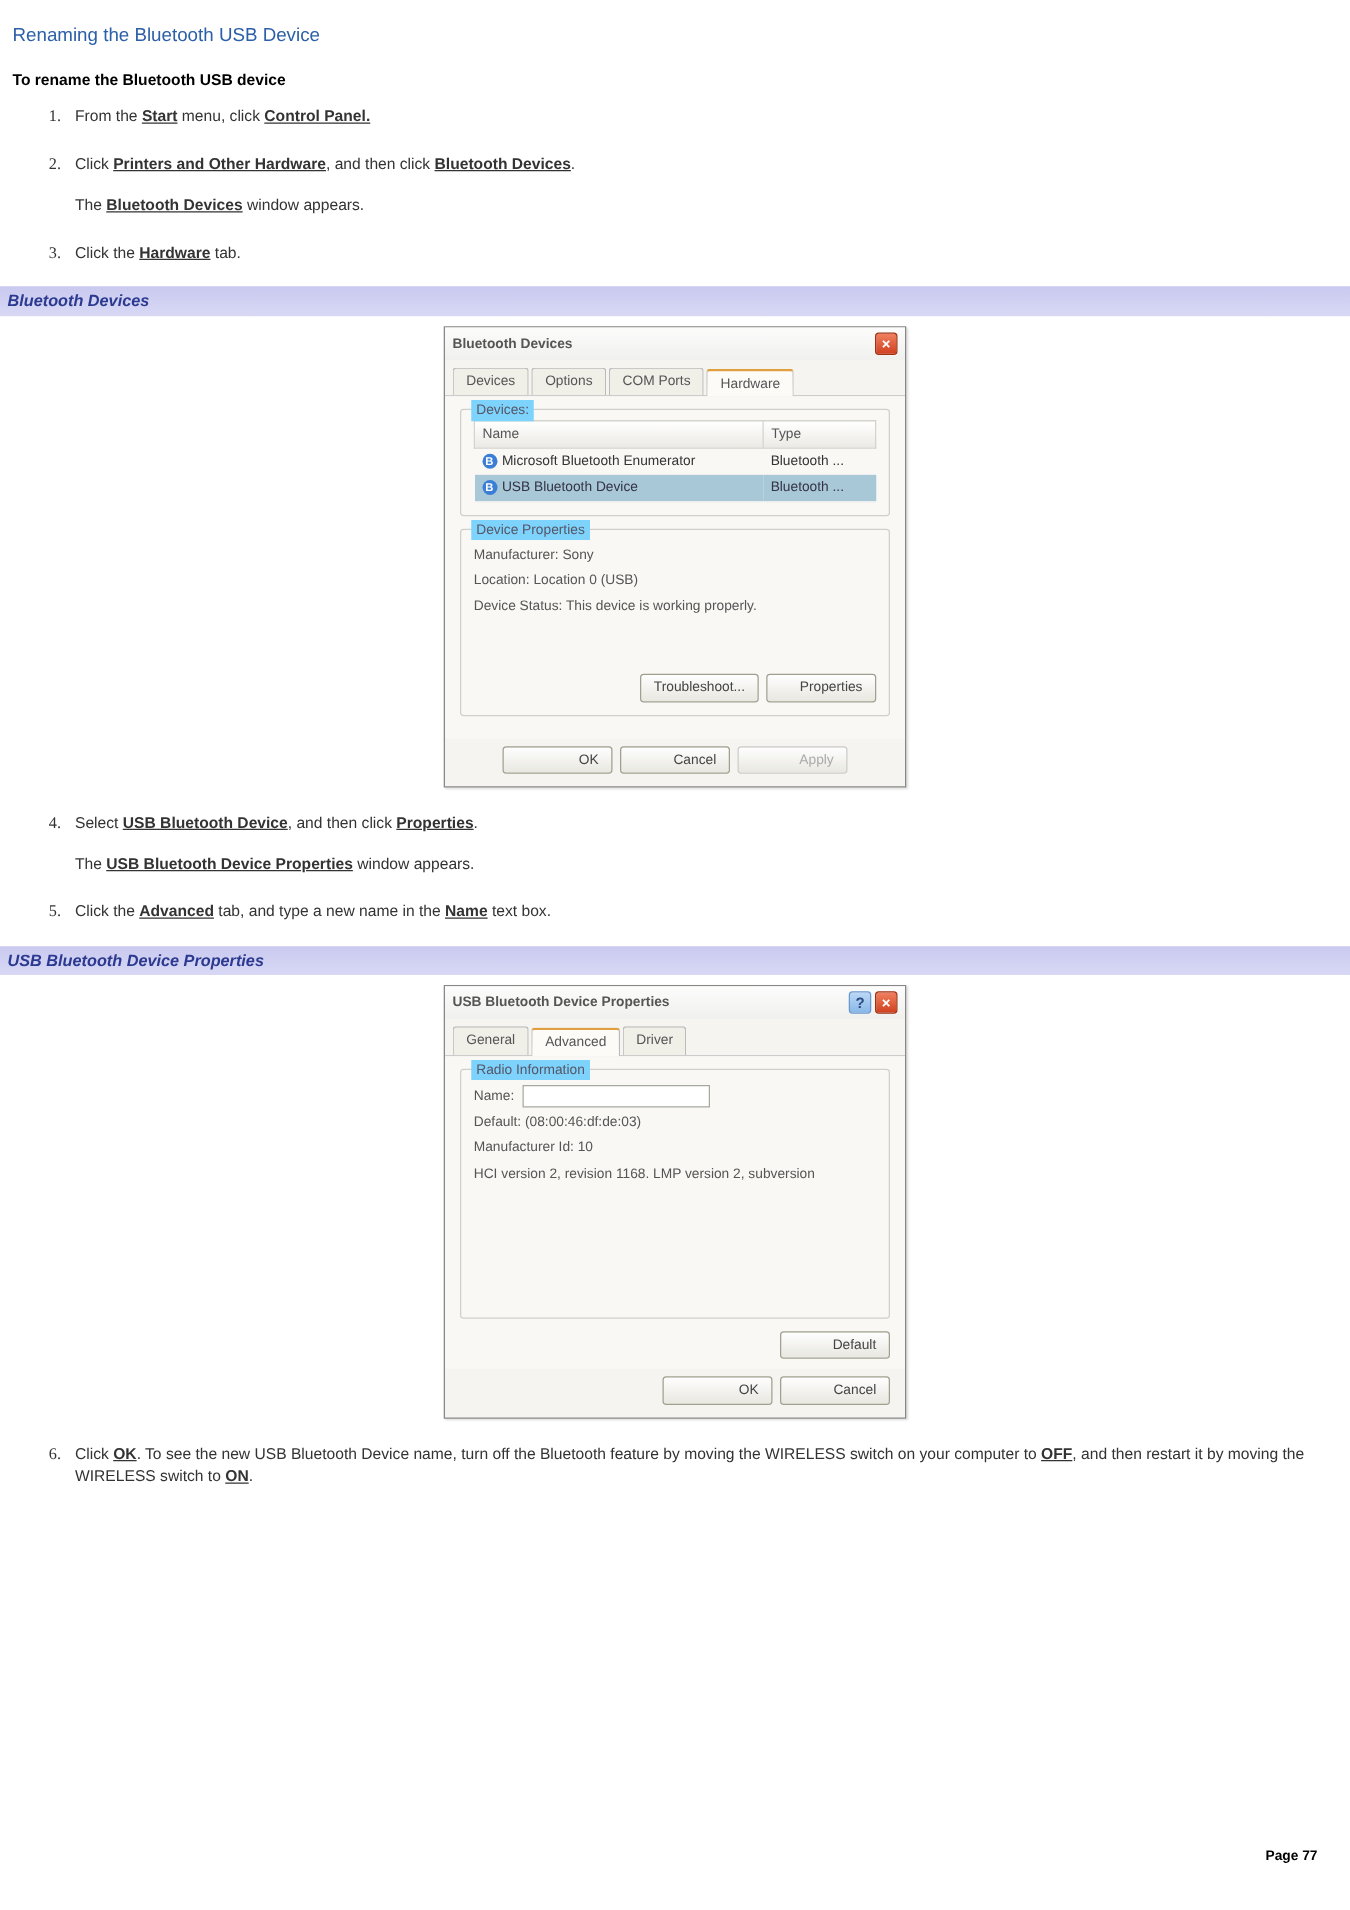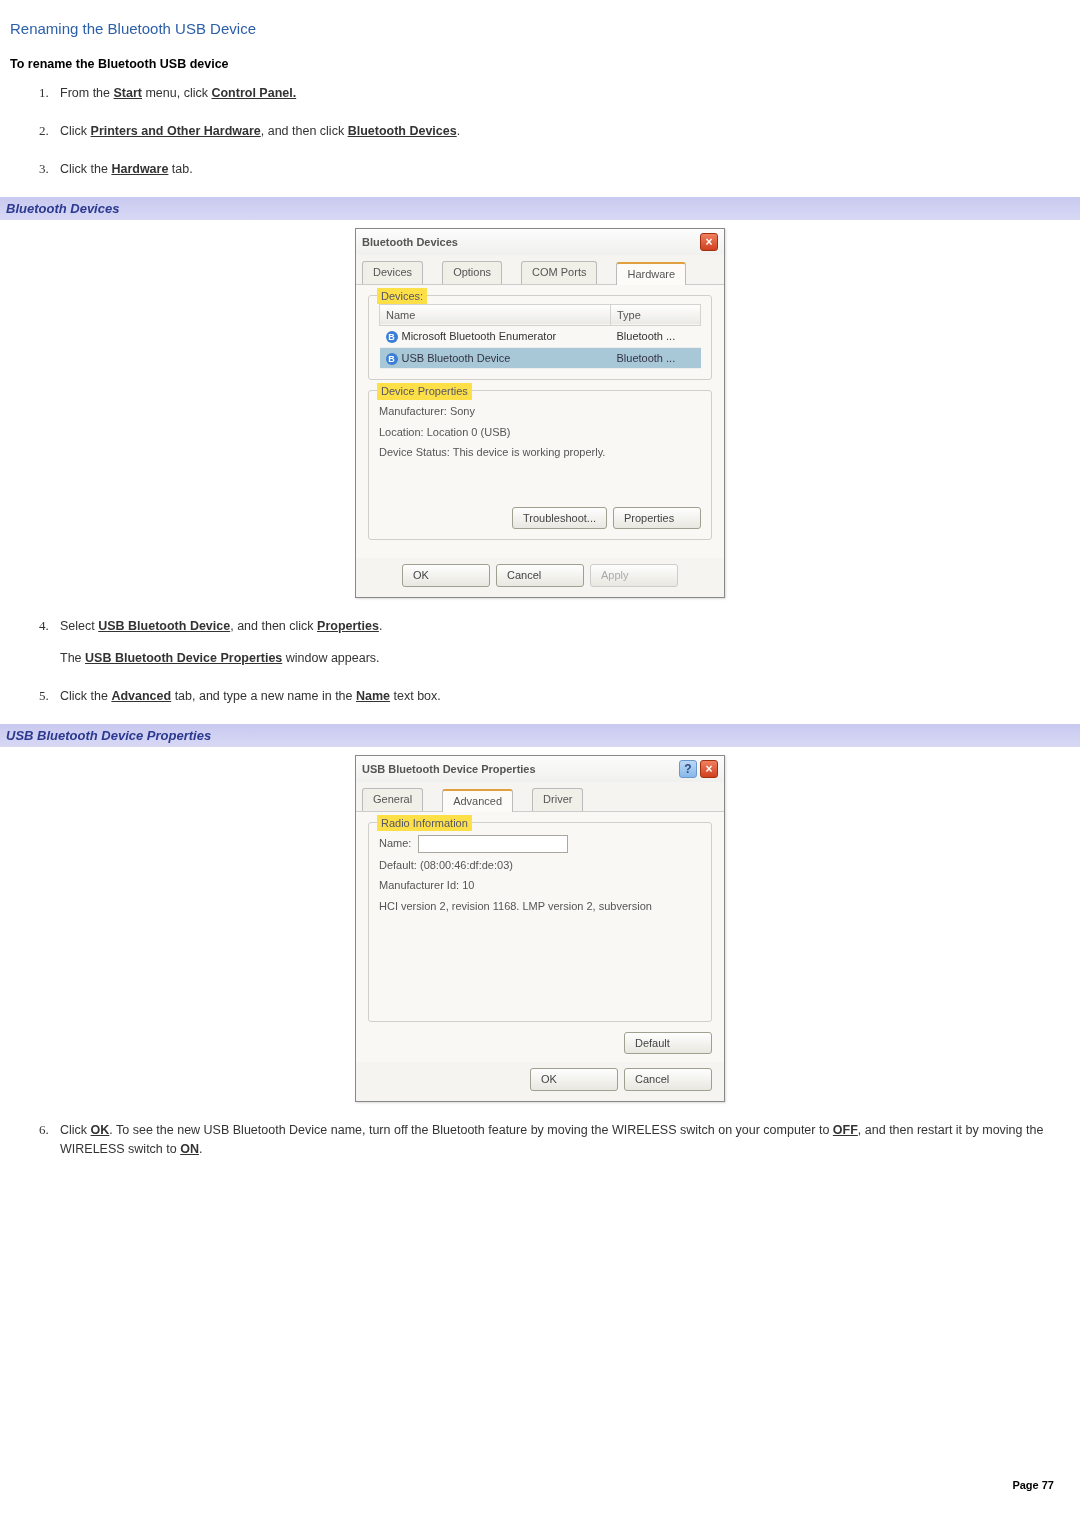--- a/index.html
+++ b/index.html
@@ -94,21 +94,21 @@
     align-items: center;
     justify-content: center;
     border: 1px solid #6898d0;
     border-radius: 3px;
     font-size: 12px;
     font-weight: bold;
     margin-right: 3px;
   }
   .tabs {
     display: flex;
-    gap: 17px;
+    gap: 0;
     padding: 6px 6px 0 6px;
     border-bottom: 1px solid #ccc;
     background: #f5f4f0;
   }
   .tab {
     padding: 2px 10px;
     border: 1px solid #bbb;
     border-bottom: none;
     background: #f0efe8;
     margin-right: 2px;
@@ -125,21 +125,21 @@
   .group {
     border: 1px solid #d0cfca;
     border-radius: 3px;
     padding: 8px 10px 10px 10px;
     margin-bottom: 10px;
     position: relative;
   }
   .group-label {
     position: absolute;
     top: -8px; left: 8px;
-    background: #fde047;
+    background: #7dd3fc;
     padding: 0 4px;
     font-size: 11px;
     color: #556;
   }
   table.devtable { width: 100%; border-collapse: collapse; font-size: 11px; }
   table.devtable th {
     text-align: left;
     background: linear-gradient(#fff,#eae9e4);
     border: 1px solid #d4d3ce;
     padding: 2px 6px;
@@ -156,21 +156,21 @@
     display:inline-block;
     width:12px;height:12px;border-radius:50%;
     background:#3a7fd5;color:#fff;font-size:9px;
     text-align:center;line-height:12px;margin-right:4px;
     font-weight:bold;
   }
   .prop-line { margin: 4px 0; color: #555; }
   .btn {
     display: inline-block;
     min-width: 88px;
-    text-align: left;
+    text-align: right;
     padding: 2px 10px;
     border: 1px solid #a0a090;
     background: linear-gradient(#fefefe,#e8e7e0);
     border-radius: 3px;
     font-size: 11px;
     color: #444;
   }
   .btn.dis { color: #aaa; border-color: #ccc; }
   .btn-row { display:flex; justify-content:flex-end; gap:6px; margin-top:6px; }
   .dlg-footer { padding: 6px 12px 10px 12px; display:flex; justify-content:center; gap:6px; }
@@ -201,20 +201,23 @@
 
 
 <div class="section-heading">To rename the Bluetooth USB device</div>
 
 <ol class="steps" start="1">
   <li>
     <span>From the </span><strong>Start</strong><span> menu, click </span><strong>Control Panel.</strong>
   </li>
   <li>
     <span>Click </span><strong>Printers and Other Hardware</strong><span>, and then click </span><strong>Bluetooth Devices</strong><span>.</span>
+    <div class="sub">
+      <span>The </span><strong>Bluetooth Devices</strong><span> window appears.</span>
+    </div>
   </li>
   <li>
     <span>Click the </span><strong>Hardware</strong><span> tab.</span>
   </li>
 </ol>
 
 <div class="caption-bar">Bluetooth Devices</div>
 
 <div class="shot-wrap">
   <div class="dialog">

